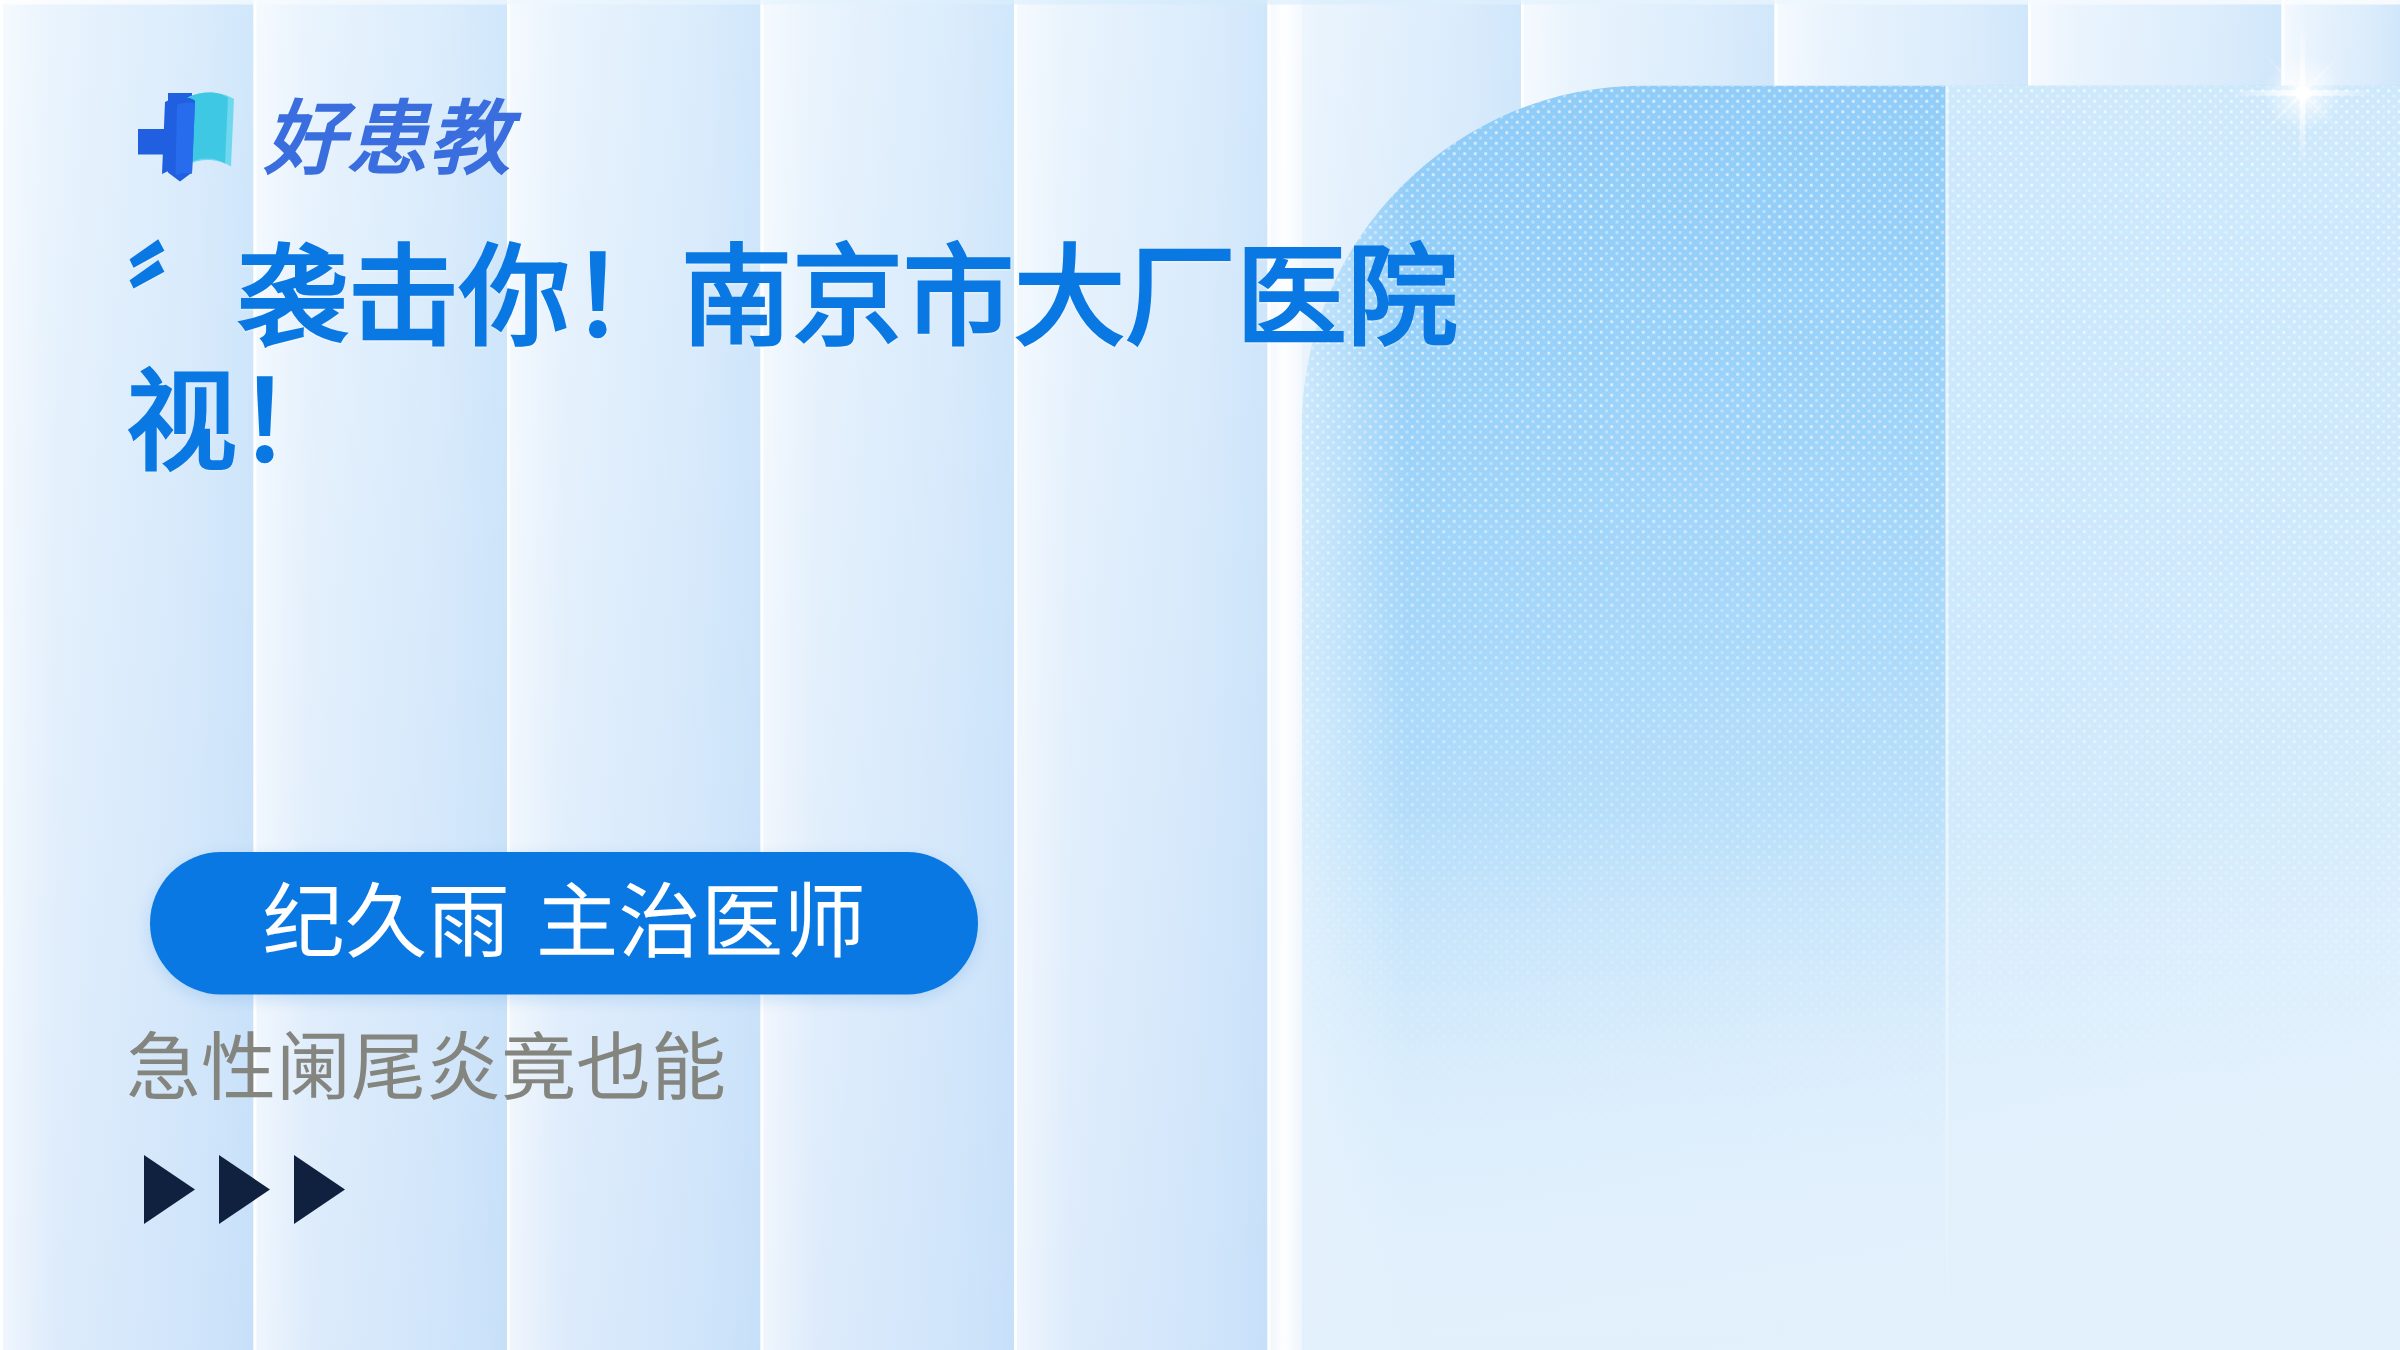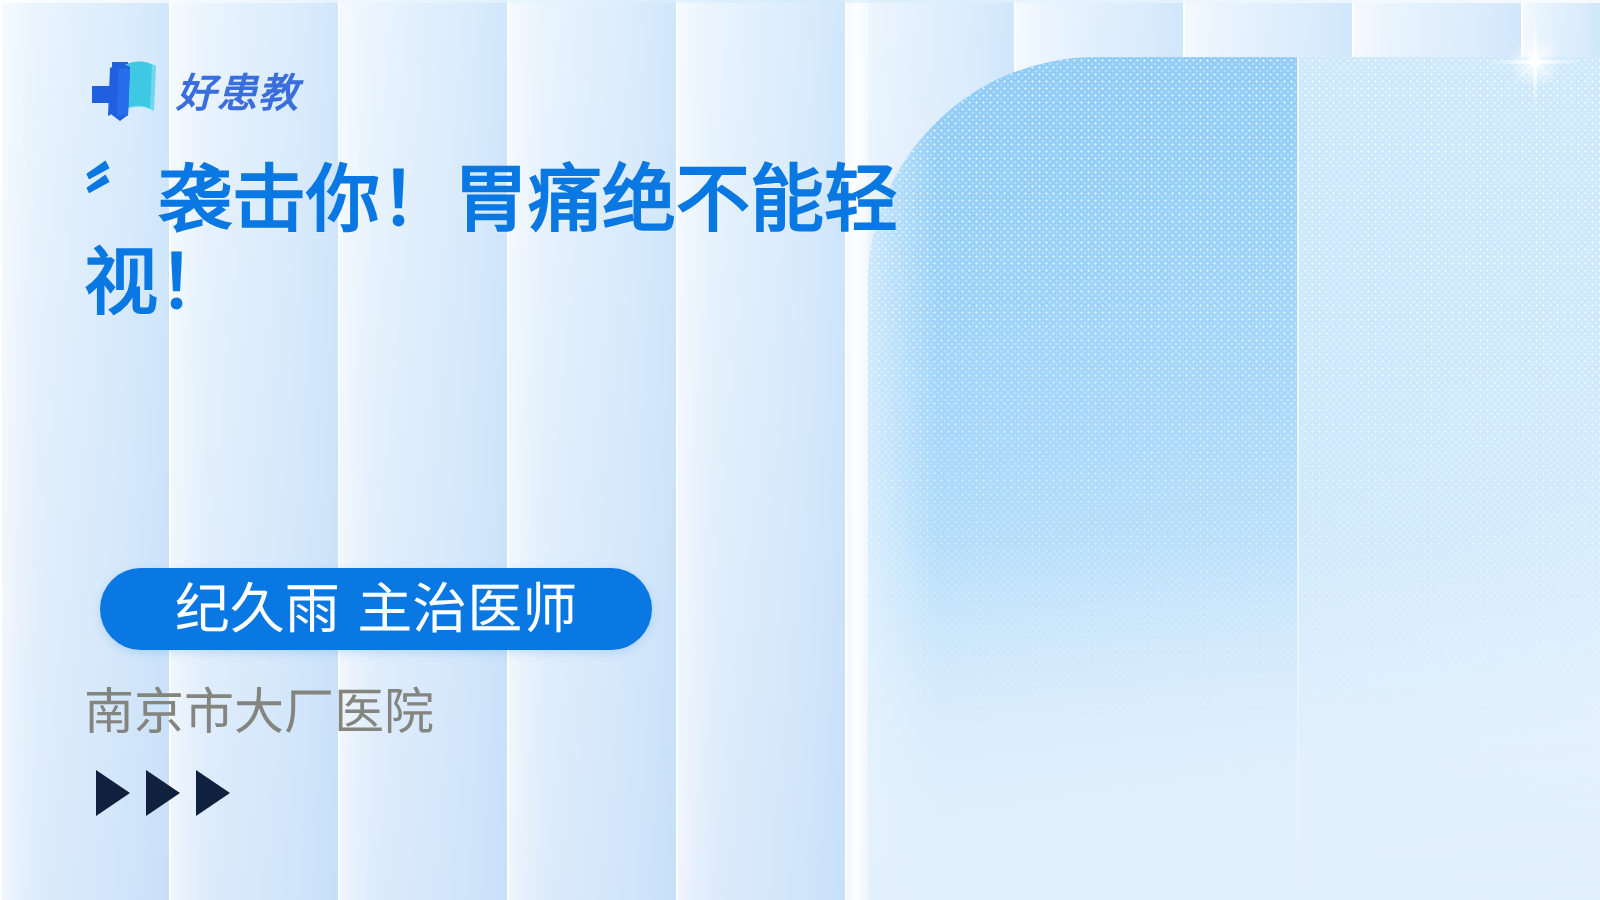--- a/index.html
+++ b/index.html
@@ -77,38 +77,38 @@
   .sparkle{position:absolute;left:1487px;top:14px;width:96px;height:96px;z-index:5;}
 
   
   .content{position:absolute;left:0;top:0;width:980px;height:900px;z-index:4;}
 
   
   .brand{position:absolute;left:88px;top:56px;display:flex;align-items:center;gap:14px;}
   .brand-mark{width:74px;height:74px;display:block;}
   .brand-name{
     font-family:"DejaVu Sans","Liberation Sans",sans-serif;
-    font-size:40px;line-height:1;font-weight:700;font-style:italic;
+    font-size:54px;line-height:1;font-weight:700;font-style:italic;
     color:#3a6ddd;letter-spacing:1px;white-space:nowrap;
   }
 
   
   .headline{
     position:absolute;left:84px;top:158px;width:880px;
     font-family:"DejaVu Sans","Liberation Sans",sans-serif;
     font-weight:700;font-size:74px;line-height:1.12;
     color:#0a78e3;letter-spacing:0px;
     text-shadow:0 1px 0 rgba(255,255,255,.25);
   }
   .headline .ln{display:block;white-space:nowrap;}
 
   
   .doctor-pill{
     position:absolute;left:100px;top:568px;
-    height:82px;min-width:460px;padding:0 46px;
+    height:95px;min-width:460px;padding:0 46px;
     display:inline-flex;align-items:center;justify-content:center;
     background:#0a78e3;border-radius:52px;
     box-shadow:0 3px 10px rgba(10,110,210,.16);
   }
   .doctor-pill span{
     font-family:"DejaVu Sans","Liberation Sans",sans-serif;
     font-size:55px;line-height:1;color:#ffffff;font-weight:400;white-space:nowrap;
   }
 
   
@@ -196,29 +196,29 @@
         <path d="M37 9 C47 4 60 5 68 10 l-2 45 c-8 -5 -20 -6 -29 -1 Z" fill="#6fd8ee"></path>
         <path d="M37 9 C47 4 58 5 64 9 l-2 44 c-6 -4 -16 -5 -25 0 Z" fill="#3fc8e4"></path>
 
         <path d="M22 12 c8 -4 15 -4 20 -1 l-2 48 c-5 -3 -12 -3 -20 1 Z" fill="#1f5fe0"></path>
         <path d="M30 14 c5 -2 9 -2 12 -1 l-2 47 c-3 -1 -7 -1 -11 1 Z" fill="#2a6ff0" opacity=".85"></path>
       </svg>
       <div class="brand-name">好患教</div>
     </div>
 
     <div class="headline">
-      <span class="ln">〞袭击你！胃痛绝不能轻</span>
+      <span class="ln">〞袭击你！南京市大厂医院</span>
       <span class="ln">视！</span>
     </div>
 
     <div class="doctor-pill">
       <span>纪久雨 主治医师</span>
     </div>
 
-    <div class="hospital">南京市大厂医院</div>
+    <div class="hospital">急性阑尾炎竟也能</div>
 
     <div class="arrows">
       <span class="arrow"></span>
       <span class="arrow"></span>
       <span class="arrow"></span>
     </div>
 
   </div>
 
   <div class="top-hairline"></div>

